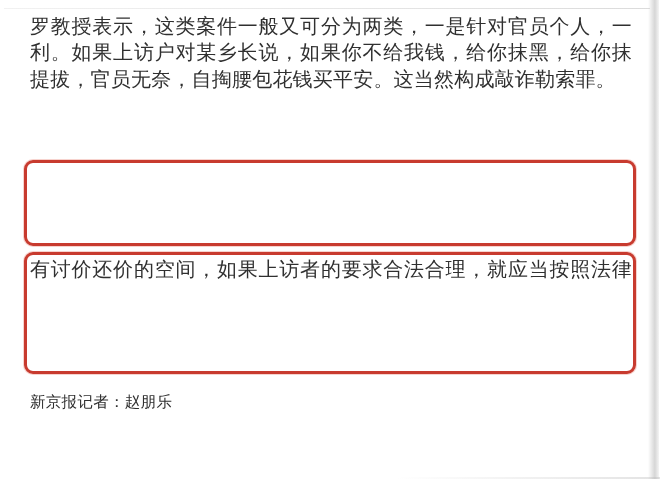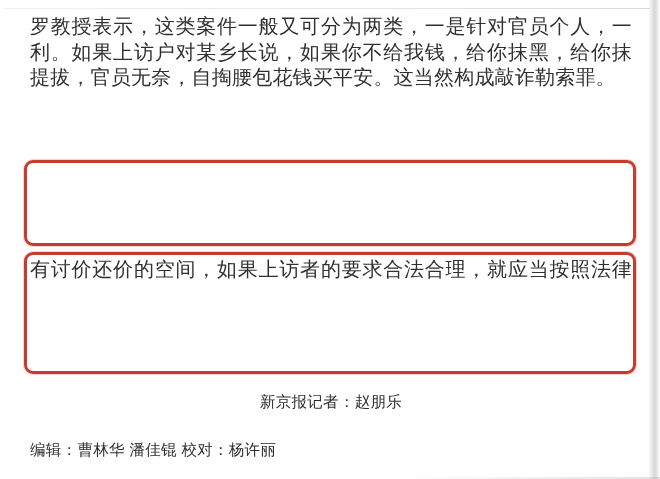--- a/index.html
+++ b/index.html
@@ -48,37 +48,36 @@
   }
   .line {
     height: 26.3px;
     line-height: 26.3px;
     text-align: justify;
     text-align-last: justify;
     overflow: hidden;
   }
   .line.end {
     text-align-last: left;
-    font-family: Liberation Mono, monospace;
   }
   #p1 { top: 13px; }
   #p2 { top: 138px; }
   #p3 { top: 256px; }
 
   .footer-line {
     position: absolute;
     left: 30px;
     width: 602px;
     font-size: 15.5px;
     letter-spacing: 0.3px;
     line-height: 26px;
     height: 26px;
     color: #2e2e2e;
   }
-  #byline { top: 389px; text-align: center; }
+  #byline { top: 389px; }
   #credits { top: 437px; }
 
   .redbox {
     position: absolute;
     left: 24px;
     width: 612px;
     box-sizing: border-box;
     border: 3px solid #c83b2f;
     border-radius: 9px;
     box-shadow: 0 0 0 1px rgba(231,130,115,0.35);
@@ -105,15 +104,14 @@
 
 
   <div class="para" id="p3">
     <div class="line">有讨价还价的空间，如果上访者的要求合法合理，就应当按照法律规定满足，如果</div>
   </div>
 
   <div class="redbox" id="box1"></div>
   <div class="redbox" id="box2"></div>
 
   <div class="footer-line" id="byline">新京报记者：赵朋乐</div>
-  <div class="footer-line" id="credits">编辑：曹林华 潘佳锟 校对：杨许丽</div>
 
 </div>
 
 </body></html>

